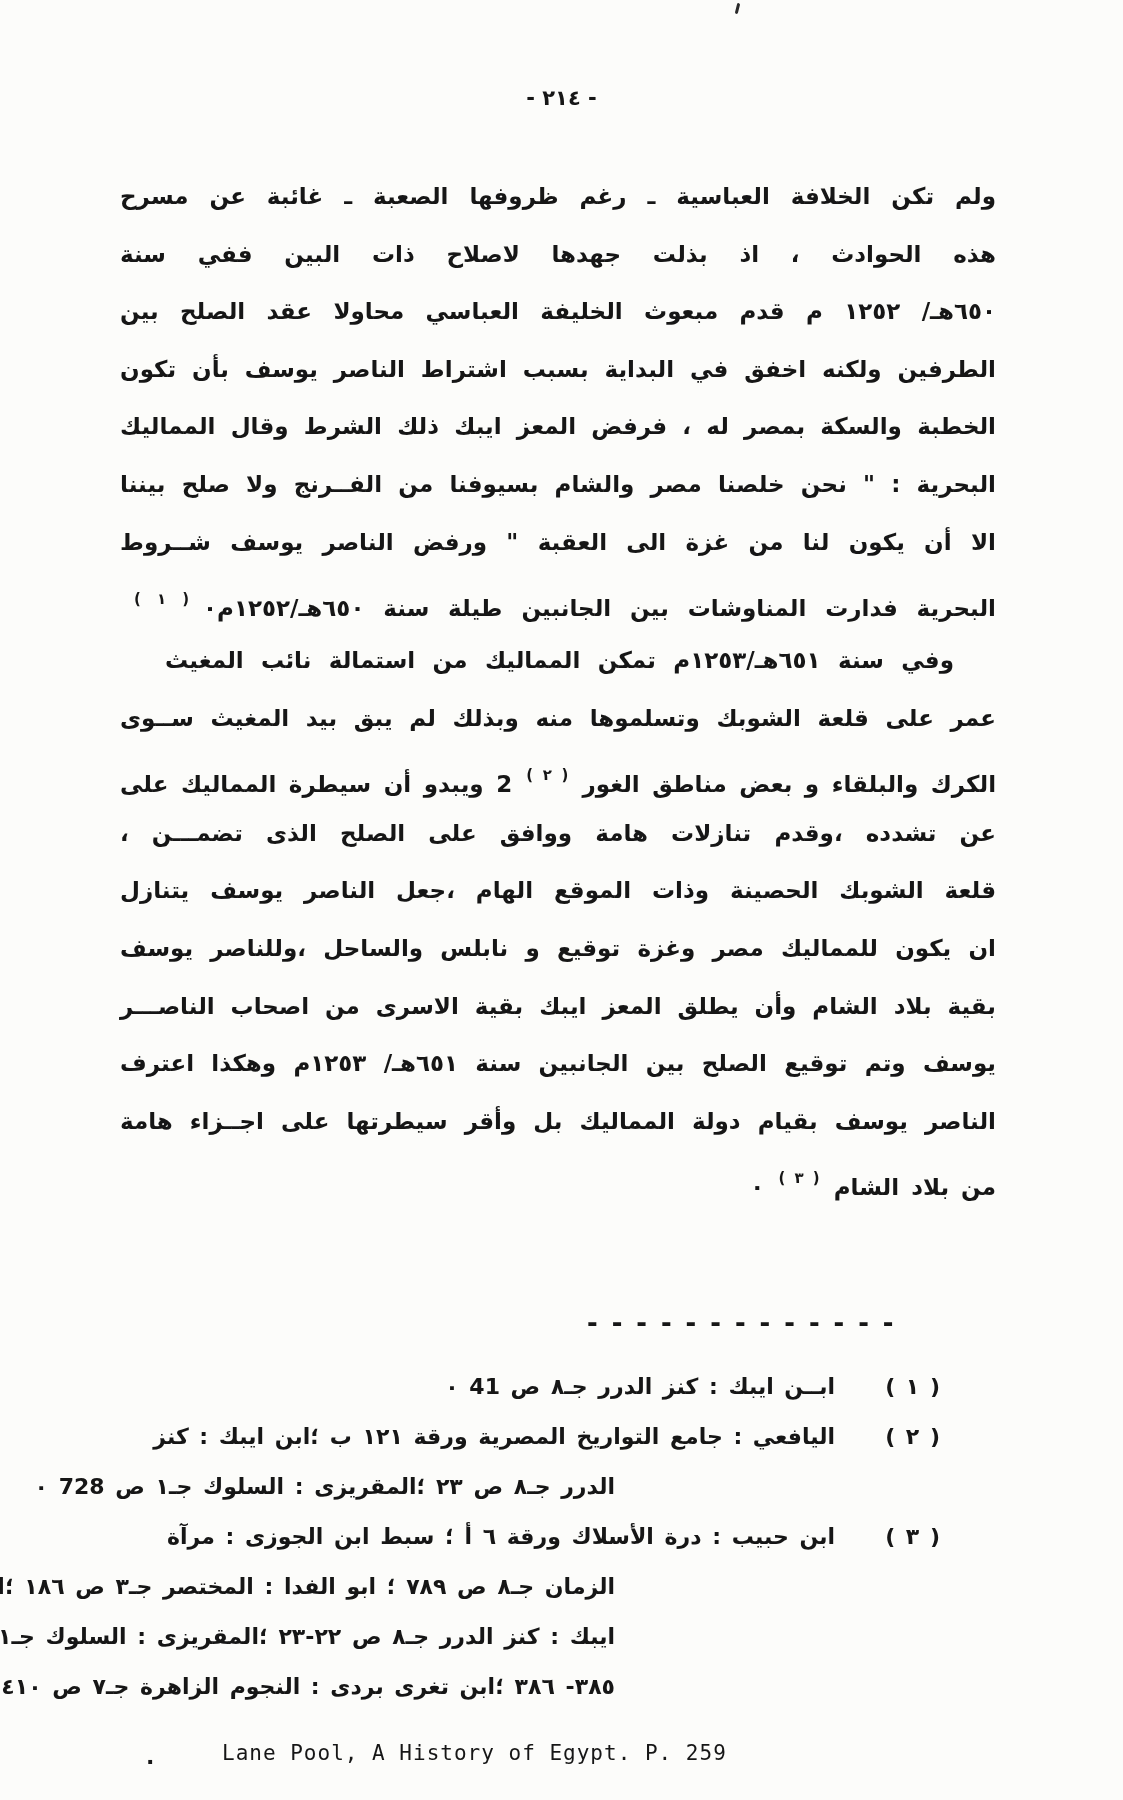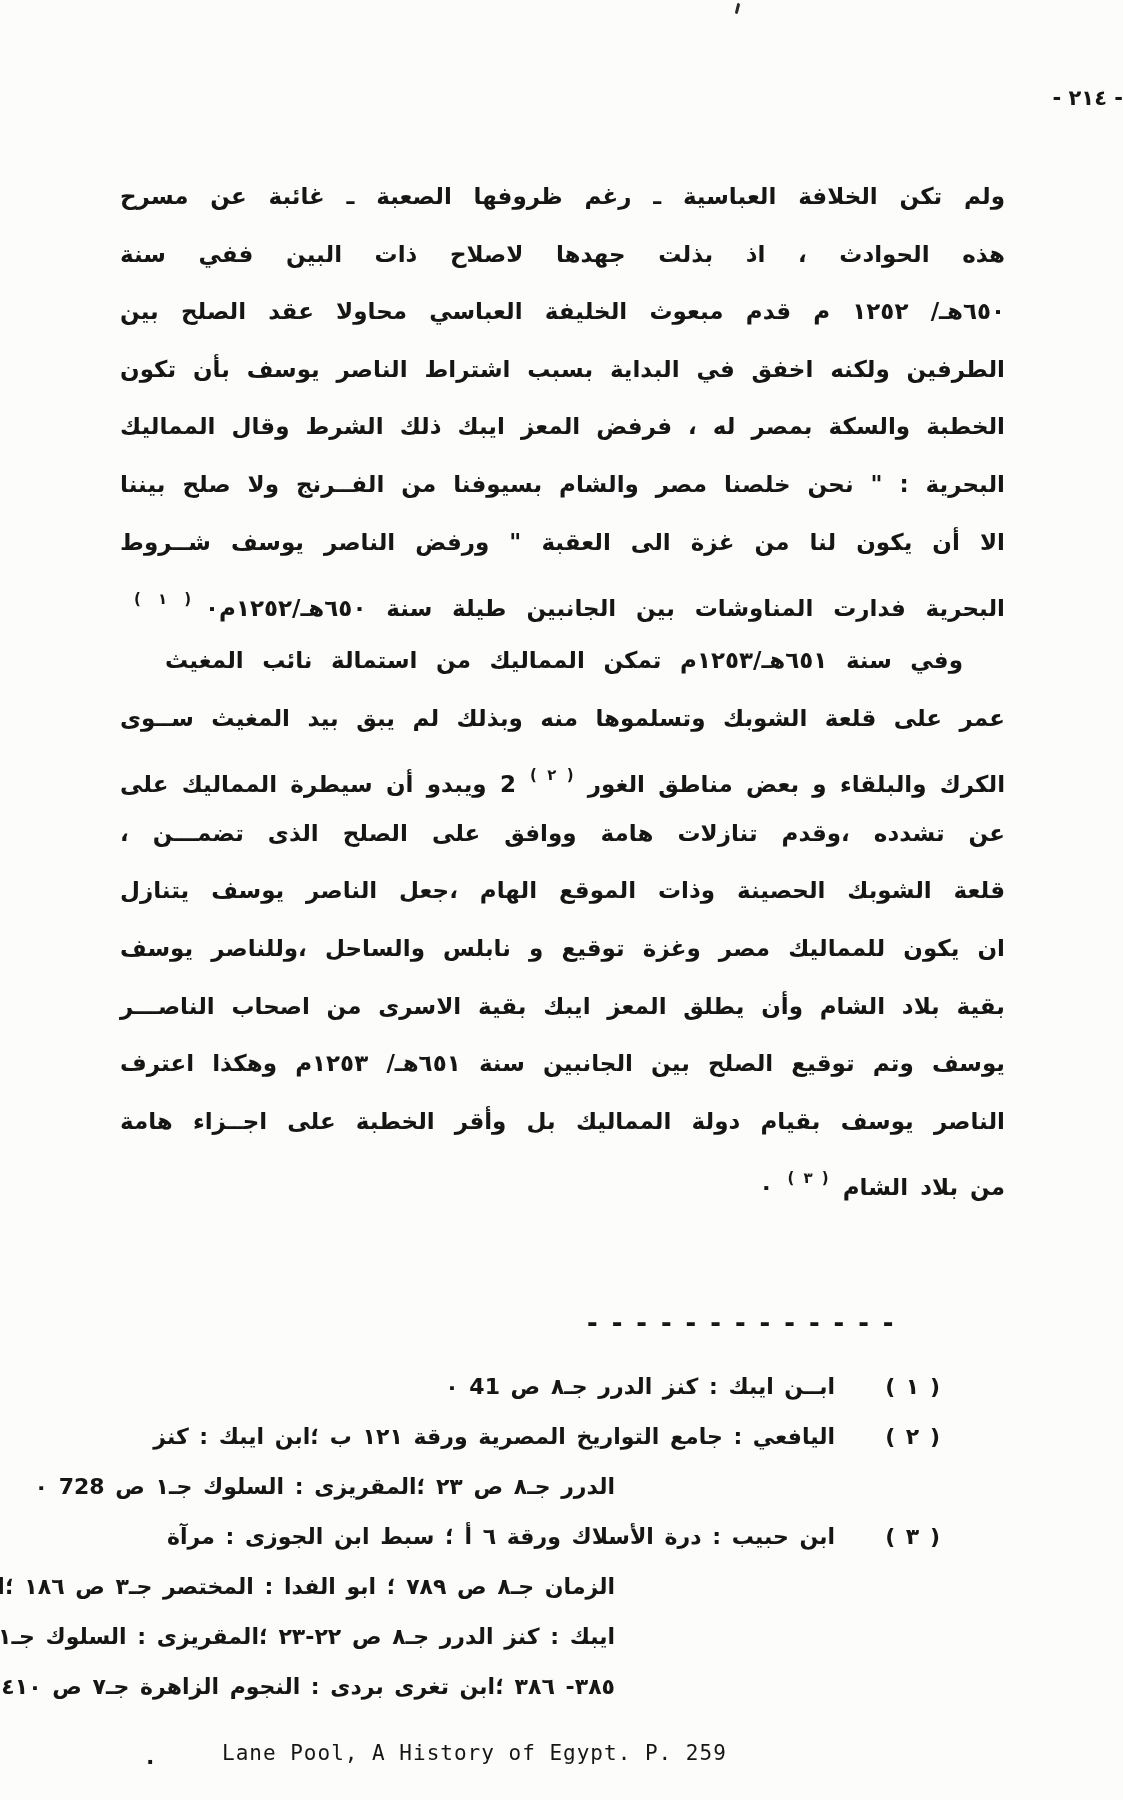--- a/index.html
+++ b/index.html
@@ -6,25 +6,25 @@
   body {
     width: 1123px; height: 1800px;
     position: relative;
     background: #fcfcfa;
     font-family: "DejaVu Sans", sans-serif;
     color: #161616;
     overflow: hidden;
   }
   .page-number {
     position: absolute; top: 86px; left: 0; width: 1123px;
-    text-align: right;
+    text-align: center;
     font-size: 21px; font-weight: bold; letter-spacing: 3px;
   }
   .body-text {
-    position: absolute; right: 118px; left: 120px;
+    position: absolute; right: 127px; left: 120px;
     direction: rtl;
     font-size: 23px; font-weight: bold;
     word-spacing: 4px;
   }
   #paragraph-1 { top: 168px; }
   #paragraph-2 { top: 632px; }
   .line {
     height: 57.6px; line-height: 57.6px;
     white-space: nowrap;
     text-align: justify; text-align-last: justify;
@@ -95,21 +95,21 @@
   </div>
 <div class="body-text" id="paragraph-2">
     <div class="line indent"><span>وفي سنة ٦٥١هـ/١٢٥٣م تمكن المماليك من استمالة نائب المغيث</span></div>
     <div class="line"><span>عمر على قلعة الشوبك وتسلموها منه وبذلك لم يبق بيد المغيث ســوى</span></div>
     <div class="line"><span>الكرك والبلقاء و بعض مناطق الغور</span><sup class="fn-ref">( ٢ )</sup><span>2 ويبدو أن سيطرة المماليك على</span></div>
     <div class="line"><span>عن تشدده ،وقدم تنازلات هامة ووافق على الصلح الذى تضمـــن ،</span></div>
     <div class="line"><span>قلعة الشوبك الحصينة وذات الموقع الهام ،جعل الناصر يوسف يتنازل</span></div>
     <div class="line"><span>ان يكون للمماليك مصر وغزة توقيع و نابلس والساحل ،وللناصر يوسف</span></div>
     <div class="line"><span>بقية بلاد الشام وأن يطلق المعز ايبك بقية الاسرى من اصحاب الناصـــر</span></div>
     <div class="line"><span>يوسف وتم توقيع الصلح بين الجانبين سنة ٦٥١هـ/ ١٢٥٣م وهكذا اعترف</span></div>
-    <div class="line"><span>الناصر يوسف بقيام دولة المماليك بل وأقر الخطبة على اجــزاء هامة</span></div>
+    <div class="line"><span>الناصر يوسف بقيام دولة المماليك بل وأقر سيطرتها على اجــزاء هامة</span></div>
     <div class="line last"><span>من بلاد الشام</span><sup class="fn-ref">( ٣ )</sup><span>٠</span></div>
   </div>
 
 <div class="separator">-------------</div>
 
 <div class="footnotes" id="footnotes">
     <div class="footnote">
       <span class="fn-marker">( ١ )</span>
       <div class="fn-line">ابــن ايبك : كنز الدرر جـ٨ ص 41 ٠</div>
     </div>

